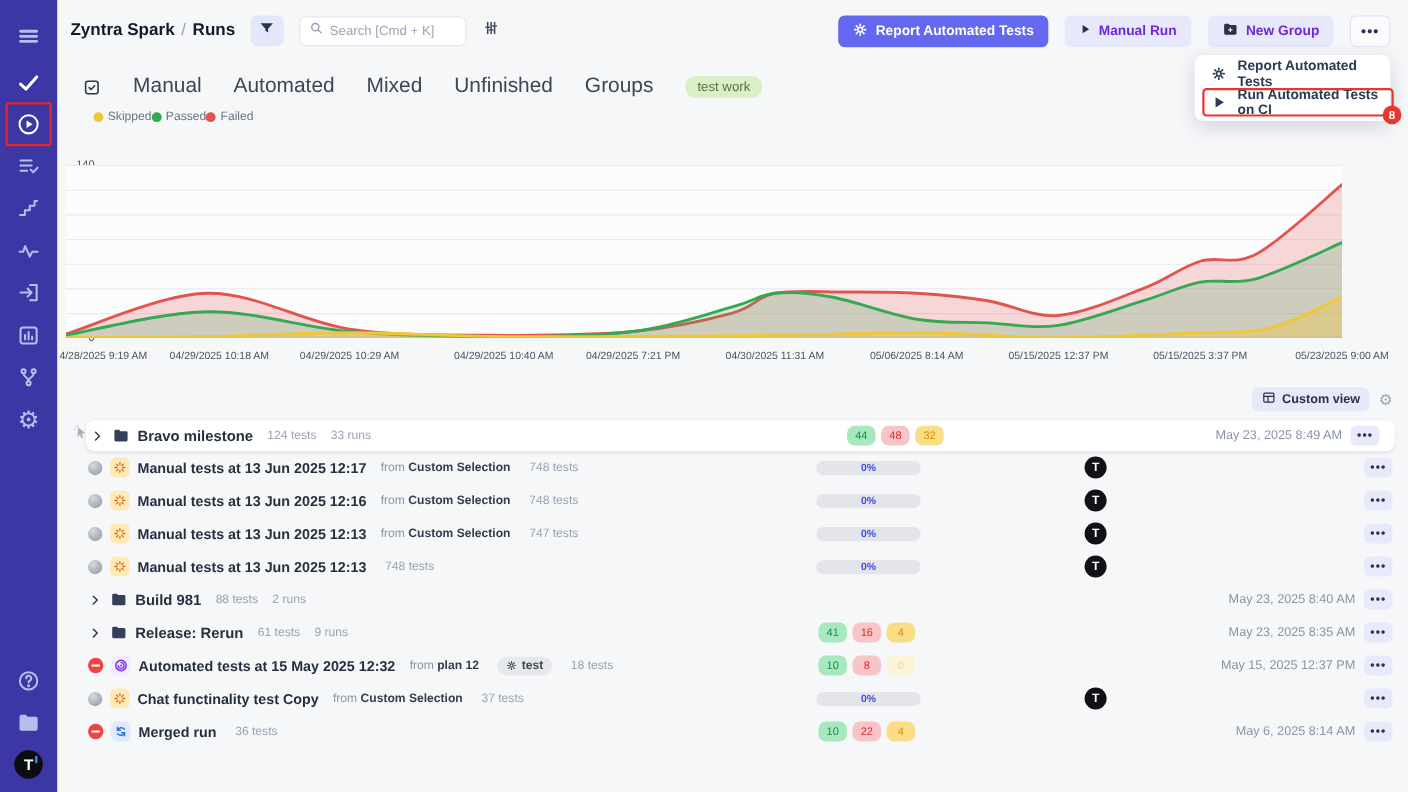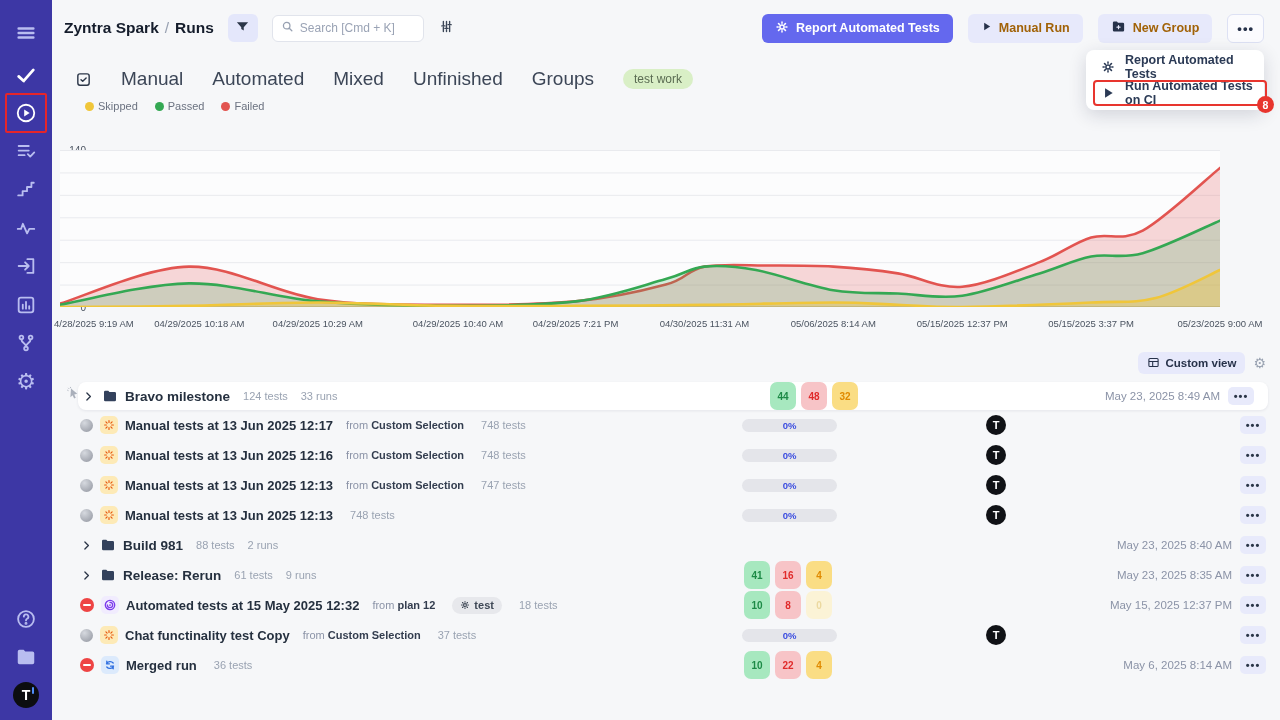--- a/index.html
+++ b/index.html
@@ -25,38 +25,38 @@
   .crumb { font-size:15.5px; font-weight:700; color:#141c2b; white-space:nowrap; }
   .crumb .sep { color:#98a1b2; font-weight:400; margin:0 6px; }
   .filter-btn { margin-left:14px; width:30px; height:28px; background:#e4e7fb; border-radius:6px; display:flex; align-items:center; justify-content:center; cursor:pointer; }
   .search-box { margin-left:14px; width:152px; height:27px; background:#fff; border:1px solid #e1e4ec; border-radius:6px; display:flex; align-items:center; padding:0 8px; gap:6px; }
   .search-box input { border:none; outline:none; width:110px; font-size:12px; color:#3c4657; background:transparent; font-family:"Liberation Sans",sans-serif; }
   .search-box input::placeholder { color:#9aa3b5; }
   .sliders-btn { margin-left:12px; width:22px; height:22px; display:flex; align-items:center; justify-content:center; cursor:pointer; color:#3c4657; }
   .hd-right { margin-left:auto; display:flex; align-items:center; gap:15px; }
   .btn { height:29px; border-radius:6px; display:flex; align-items:center; gap:7px; padding:0 13px; font-size:12.5px; font-weight:700; cursor:pointer; white-space:nowrap; border:none; font-family:"Liberation Sans",sans-serif; }
   .btn-primary { background:#6468ee; color:#fff; }
-  .btn-light { background:#e7e9fb; color:#a16207;justify-content:space-between; }
+  .btn-light { background:#e7e9fb; color:#6d28d9;justify-content:space-between; }
   .btn-dots { background:#fbfbfe; border:1px solid #dde1f4; color:#27324a; padding:0 9px; letter-spacing:1px; font-size:13px; }
 
   
   #menu { position:absolute; right:16px; top:50px; width:178px; background:#fff; border-radius:8px; box-shadow:0 5px 18px rgba(25,30,60,.16); z-index:10; padding:4px 0; }
   .menu-item { position:relative; height:26px; display:flex; align-items:center; gap:10px; padding:0 0 0 15px; font-size:12.5px; font-weight:600; color:#2b3a55; cursor:pointer; }
   .menu-item svg { width:14px; height:14px; flex:0 0 14px; }
   .menu-hl { position:absolute; left:7px; right:-3px; top:0; bottom:0; border:2px solid #e8352e; border-radius:4px; pointer-events:none; }
   .menu-badge { position:absolute; right:-9px; bottom:-9px; width:17px; height:17px; background:#e8352e; color:#fff; border-radius:50%; font-size:10.5px; font-weight:700; display:flex; align-items:center; justify-content:center; }
 
   
   #tabs { position:absolute; left:23px; top:68px; display:flex; align-items:center; gap:29px; height:22px; }
   .tab { font-size:19px; color:#3c4657; cursor:pointer; }
   .tab-icon { color:#2b3648; display:flex; cursor:pointer; }
   .tag-pill { background:#d9efc6; color:#5a6b52; font-size:12px; padding:3px 11px; border-radius:11px; cursor:pointer; }
 
   
-  #legend { position:absolute; left:33px; top:100px; display:flex; gap:17px; align-items:flex-start; }
+  #legend { position:absolute; left:33px; top:100px; display:flex; align-items:flex-start; }
   .lg-item { display:flex; align-items:center; gap:4px; font-size:11px; color:#6b7280; }
   .lg-dot { width:9px; height:9px; border-radius:50%; }
 
   
   #ylabels span { position:absolute; width:34px; text-align:right; font-size:10px; color:#4a5360; }
   #chart-svg { position:absolute; left:8px; top:150px; }
   #xlabels span { position:absolute; top:318px; width:120px; text-align:center; font-size:9.5px; color:#4a5360; white-space:nowrap; }
 
   
   #view-row { position:absolute; right:14px; top:352px; display:flex; align-items:center; gap:8px; }
@@ -71,21 +71,21 @@
   .row.selected .row-left { padding-left:4px; }
   .cursor-ic { position:absolute; left:14px; top:5px; color:#8d93a0; z-index:2; }
   .chev { display:flex; color:#2b3648; cursor:pointer; }
   .row-name { font-size:13px; font-weight:600; color:#25303f; white-space:nowrap; cursor:pointer; }
   .row.group .row-name { font-weight:700; font-size:13.5px; }
   .row-meta { font-size:11px; color:#9aa3b2; white-space:nowrap; margin-left:6px; }
   .from-wrap { font-size:11px; color:#8b93a7; margin-left:6px; white-space:nowrap; }
   .from-wrap b { color:#333d4f; font-size:11px; }
   .tag-test { display:flex; align-items:center; gap:4px; background:#e7e8ec; border-radius:9px; height:17px; padding:0 8px; font-size:11px; font-weight:600; color:#3f4856; margin-left:10px; }
   .badges { position:absolute; left:692px; display:flex; gap:5px; }
-  .badge { min-width:26px; height:28px; border-radius:7px; font-size:10px; font-weight:700; display:flex; align-items:center; justify-content:center; padding:0 7px; }
+  .badge { min-width:26px; height:18px; border-radius:7px; font-size:10px; font-weight:400; display:flex; align-items:center; justify-content:center; padding:0 7px; }
   .badge.green { background:#a7e8bf; color:#1d8a46; }
   .badge.red { background:#f7c4c7; color:#e02b2b; }
   .badge.yellow { background:#fadd84; color:#e08a00; }
   .badge.yellow-muted { background:#fbf3d6; color:#ecd9a0; }
   .progress { position:absolute; left:690px; width:95px; height:13px; background:#e4e5ea; border-radius:7px; display:flex; align-items:center; justify-content:center; font-size:9.5px; font-weight:700; color:#3b4de0; }
   .assignee { position:absolute; left:934px; width:20px; height:20px; border-radius:50%; background:#101216; color:#fff; font-weight:700; font-size:11px; display:flex; align-items:center; justify-content:center; cursor:pointer; }
   .row-date { position:absolute; right:48px; font-size:11.5px; color:#8b93a7; white-space:nowrap; }
   .dots-btn { position:absolute; right:14px; width:26px; height:18px; background:#e8eafb; border-radius:5px; display:flex; align-items:center; justify-content:center; font-size:11px; font-weight:700; letter-spacing:1px; color:#2b3648; cursor:pointer; }
 
   

